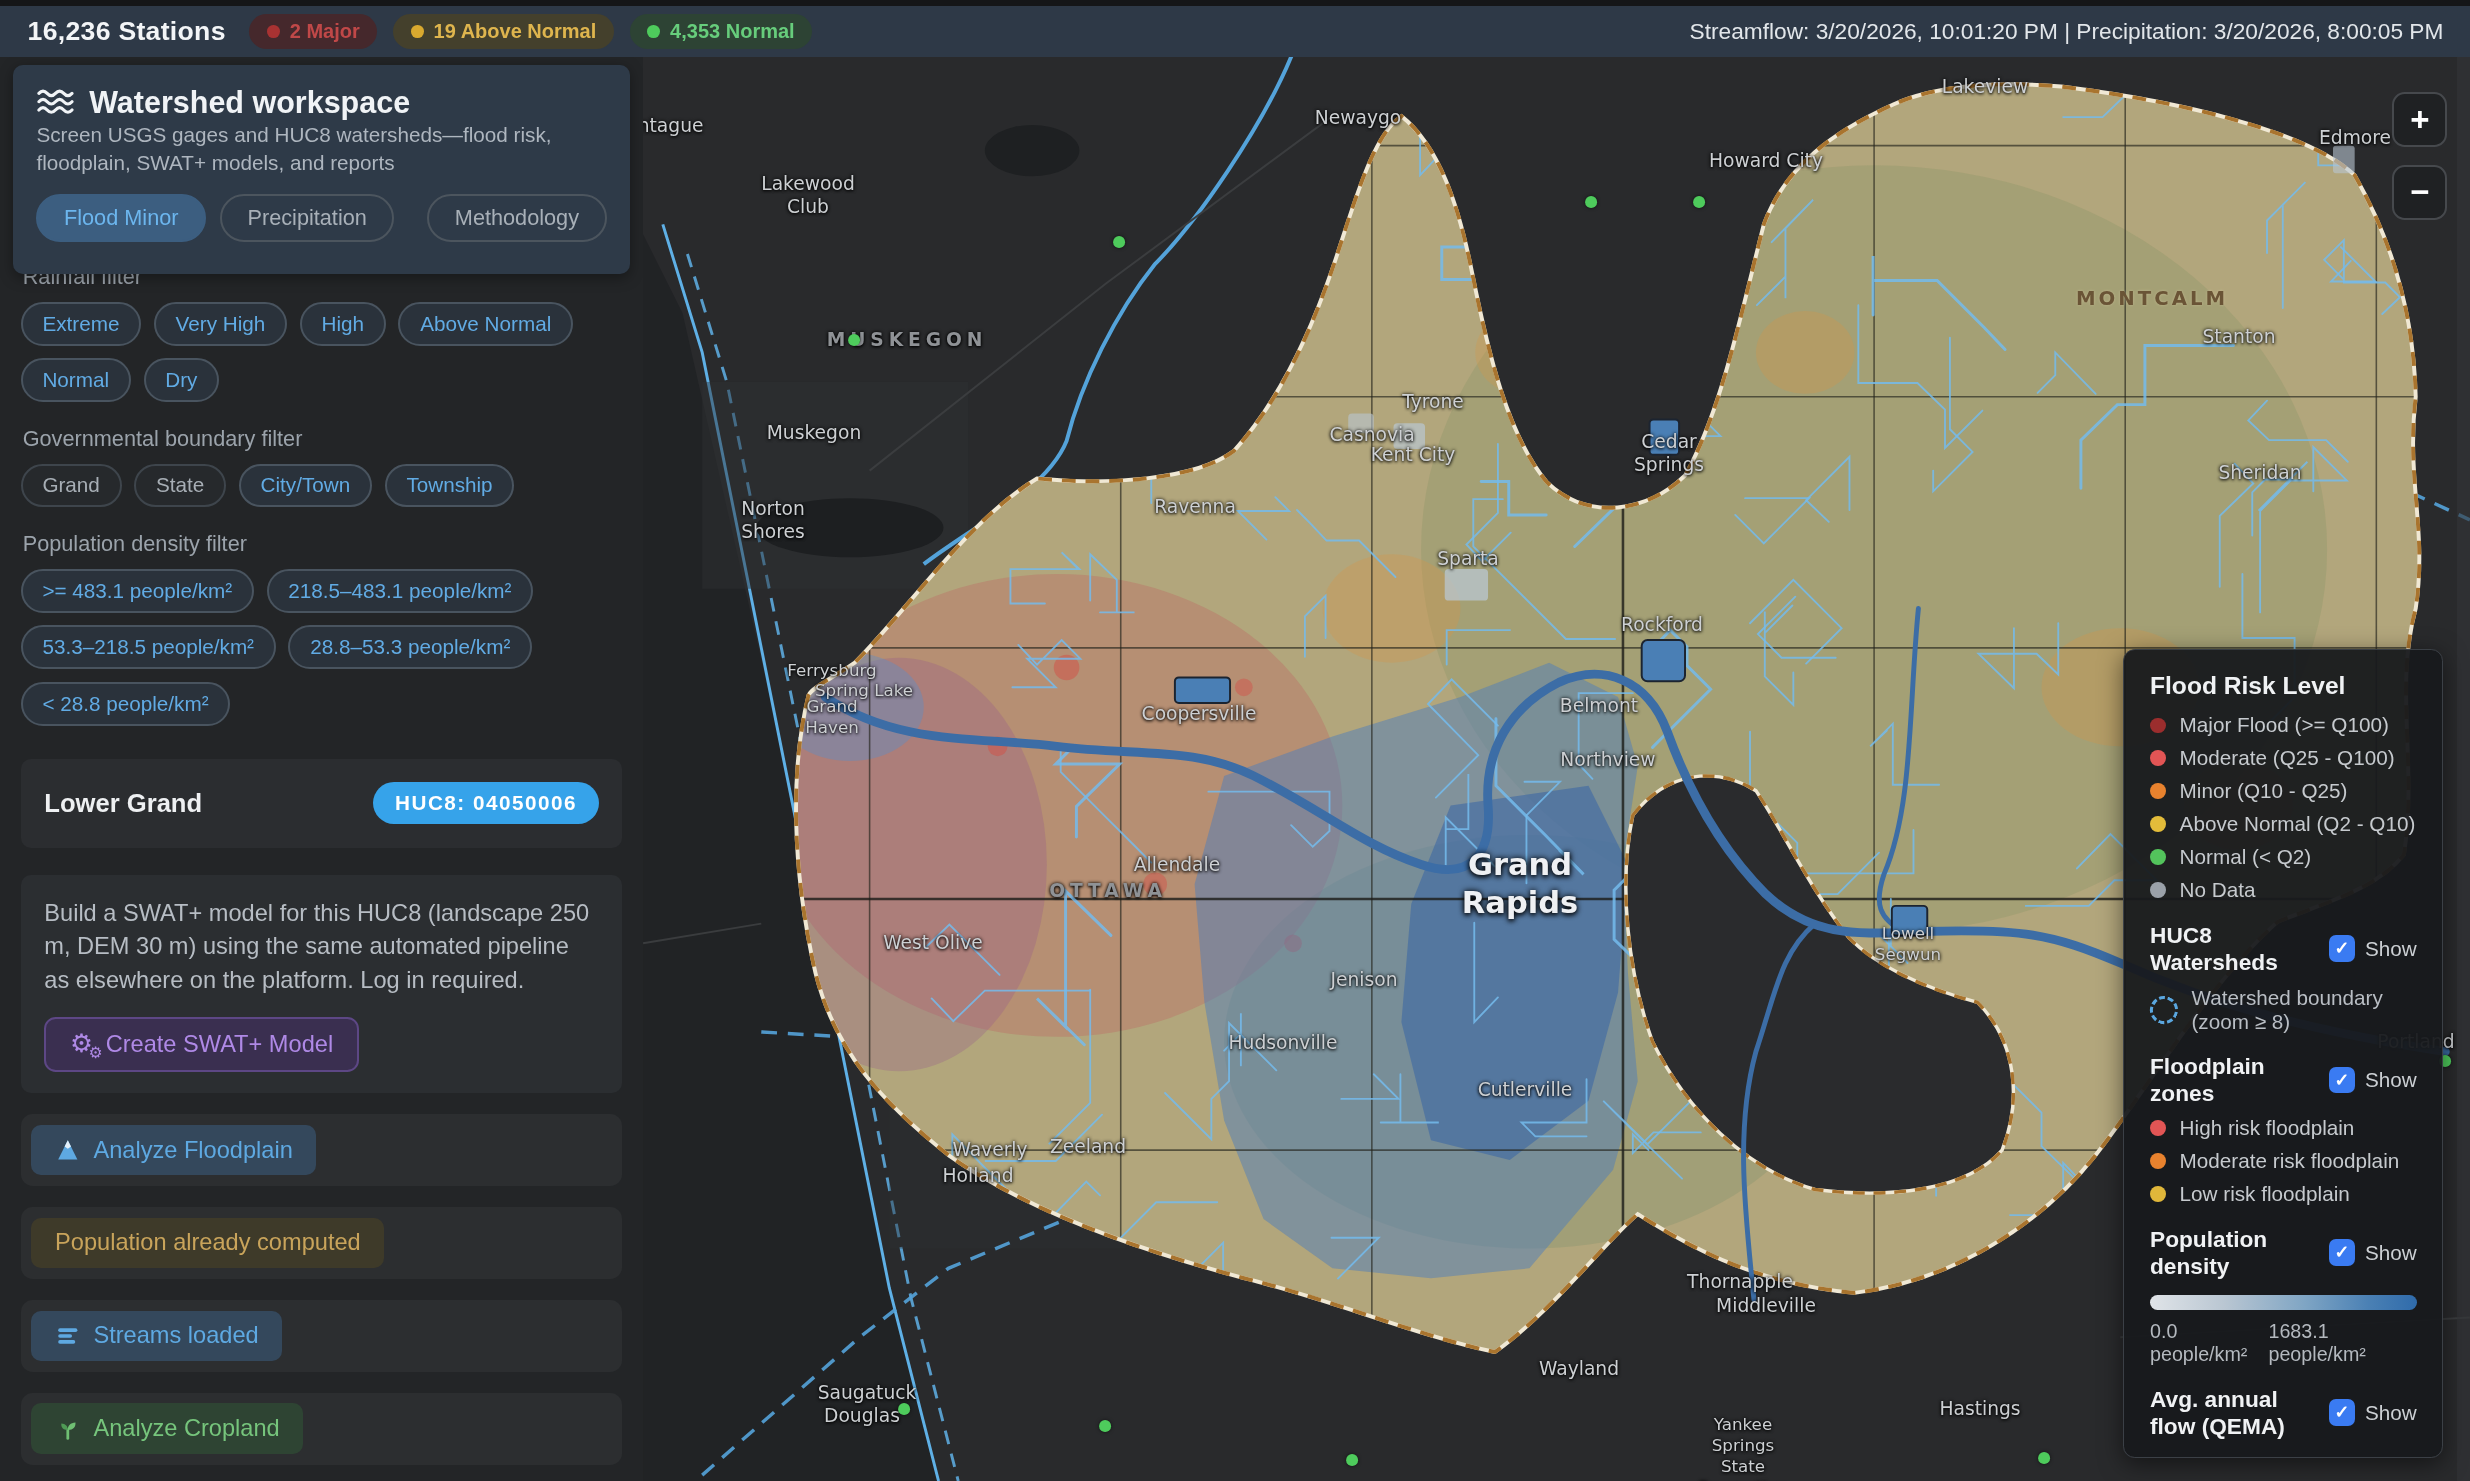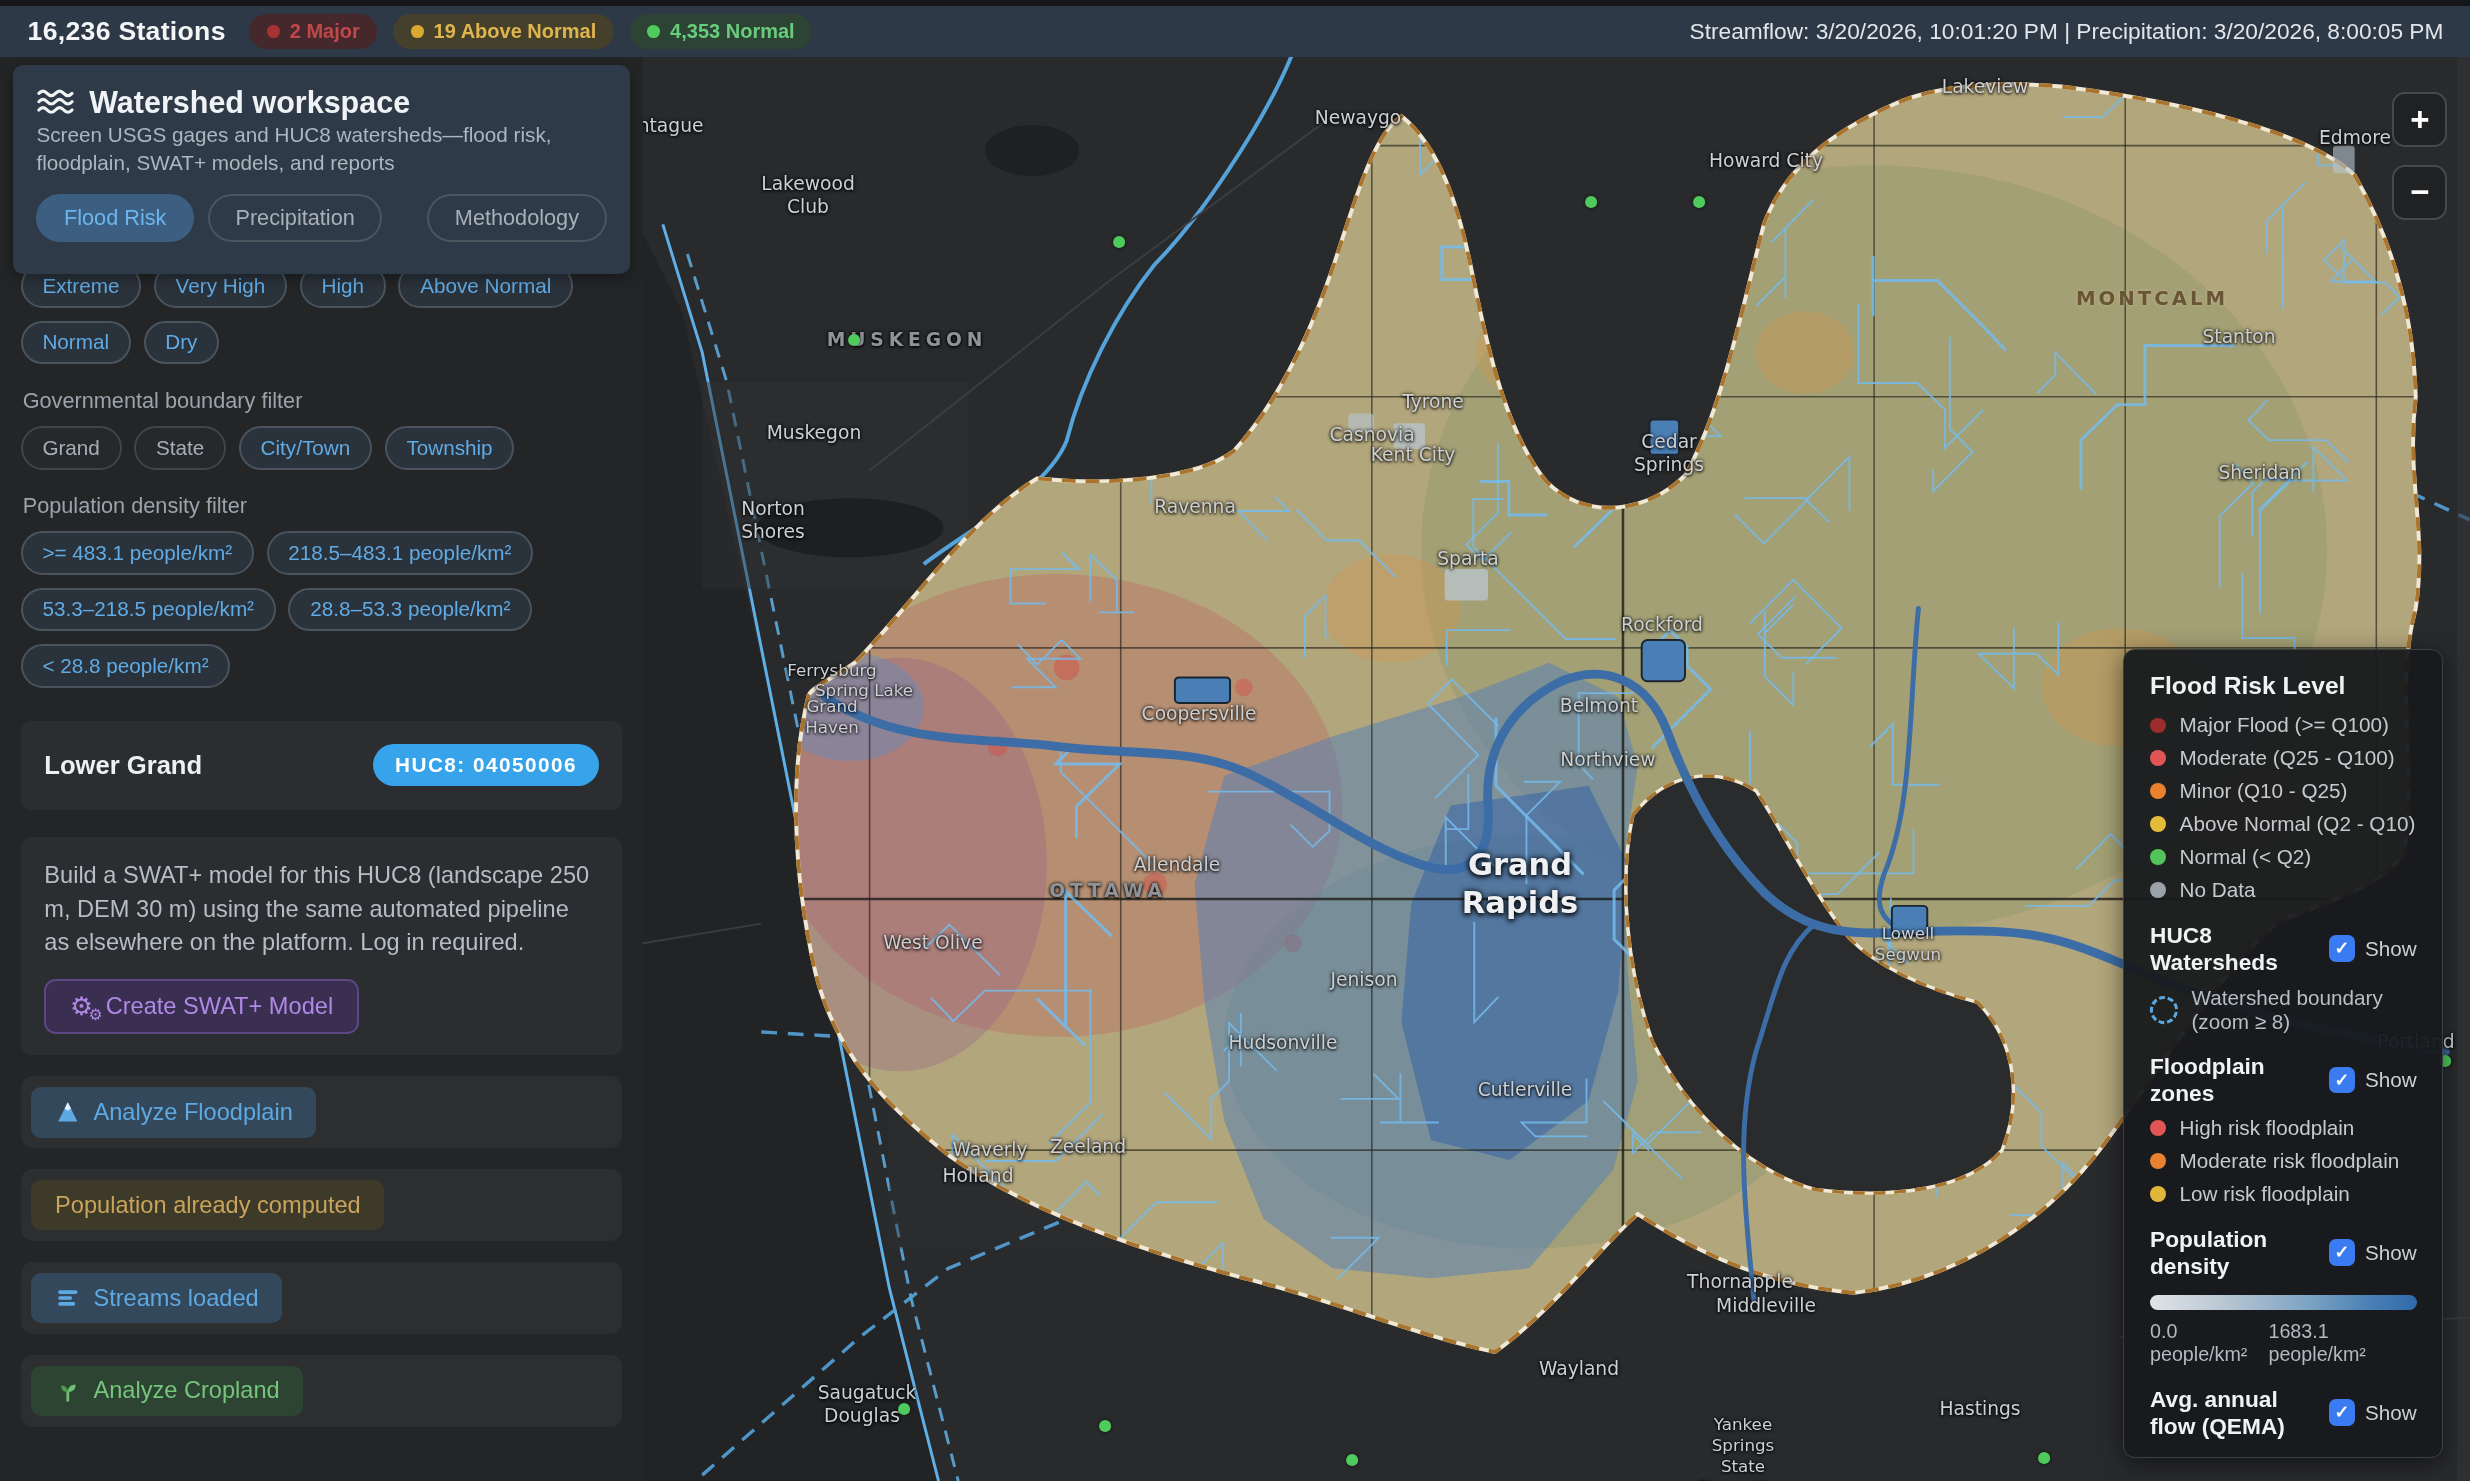--- a/index.html
+++ b/index.html
@@ -124,20 +124,21 @@
           <i class="dot" style="background: rgb(78, 203, 92);"></i>
           <span>4,353 Normal</span>
         </span>
       </div>
     <div class="spacer"></div>
     <div class="stamps">Streamflow: 3/20/2026, 10:01:20 PM | Precipitation: 3/20/2026, 8:00:05 PM</div>
   </header>
 
   <aside id="sidebar">
     <div id="sidescroll">
+      <div class="seclabel first">Rainfall filter</div>
       <div id="rainChips" class="chips">
           <button class="chip">Extreme</button>
           <button class="chip">Very High</button>
           <button class="chip">High</button>
           <button class="chip">Above Normal</button>
           <button class="chip">Normal</button>
           <button class="chip">Dry</button>
         </div>
 
       <div class="seclabel">Governmental boundary filter</div>
@@ -212,21 +213,21 @@
           <svg viewBox="0 0 40 34" width="39" height="33" fill="none" stroke="#f0f3f6" stroke-width="3.4" stroke-linecap="round">
             <path d="M3 8 q4.5 -5 9 0 t9 0 t9 0 t9 0" transform="scale(0.95)"></path>
             <path d="M3 17 q4.5 -5 9 0 t9 0 t9 0 t9 0" transform="scale(0.95)"></path>
             <path d="M3 26 q4.5 -5 9 0 t9 0 t9 0 t9 0" transform="scale(0.95)"></path>
           </svg>
         </span>
         <h1>Watershed workspace</h1>
       </div>
       <p class="subtitle">Screen USGS gages and HUC8 watersheds—flood risk, floodplain, SWAT+ models, and reports</p>
       <div id="tabs">
-          <button class="tab active">Flood Risk</button>
+          <button class="tab active">Flood Minor</button>
           <button class="tab">Precipitation</button>
           <button class="tab last">Methodology</button>
         </div>
     </div>
   </aside>
 
   <main id="map">
     <svg id="mapsvg" width="1827" height="1424" viewBox="0 0 1855 1446">
       <defs>
         <path id="wsOutline" d="M 168 648

